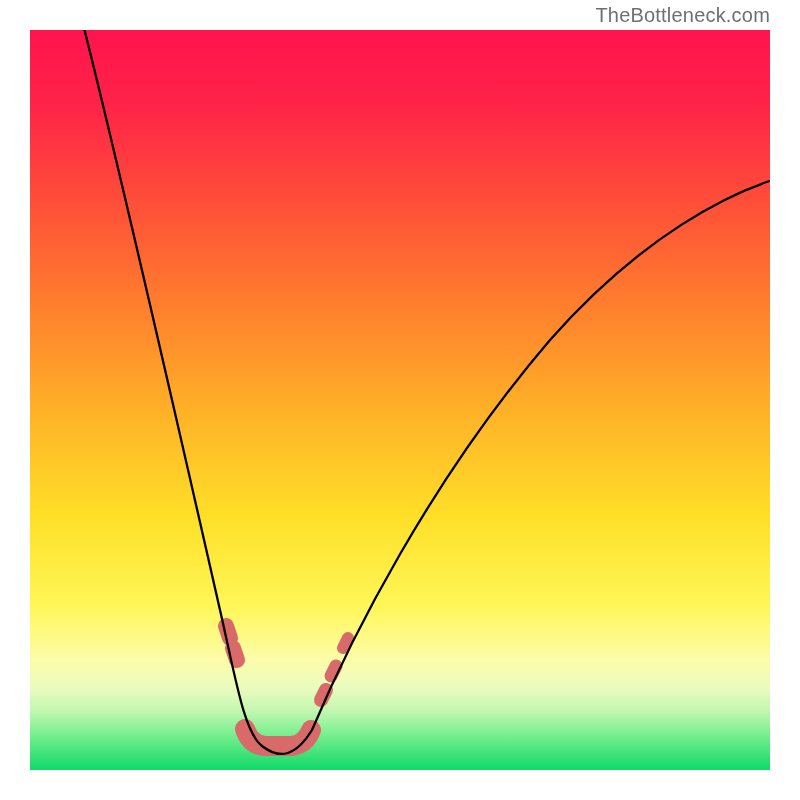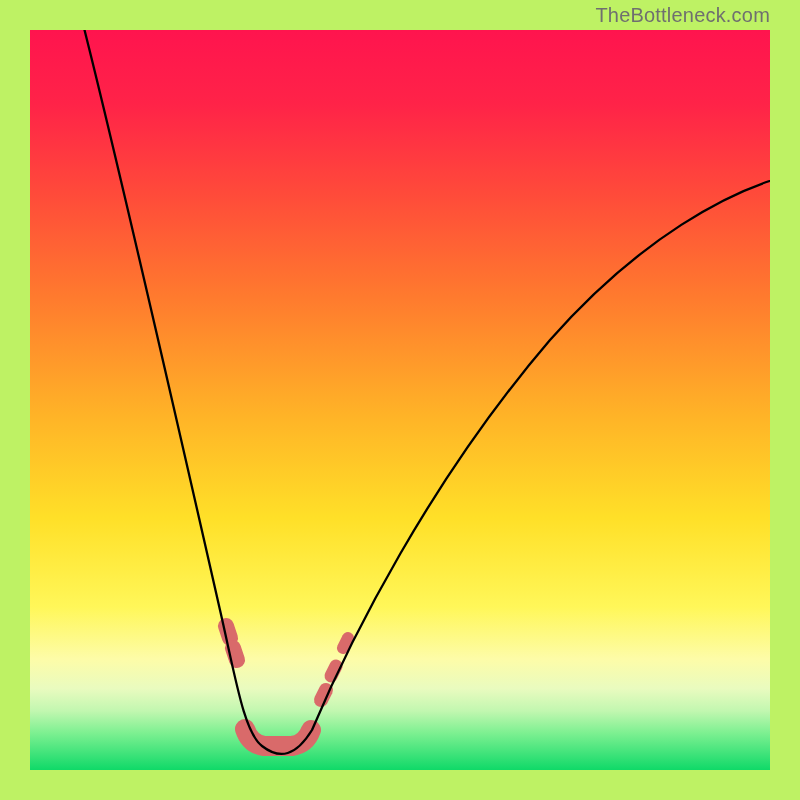--- a/index.html
+++ b/index.html
@@ -8,21 +8,21 @@
     width: 800px;
     height: 800px;
     background: #000;
     overflow: hidden;
     font-family: Arial, Helvetica, sans-serif;
   }
   .frame {
     position: relative;
     width: 800px;
     height: 800px;
-    background: #bef264;
+    background: #ffffff;
   }
   .plot-area {
     position: absolute;
     left: 30px;
     top: 30px;
     width: 740px;
     height: 740px;
     overflow: hidden;
   }
   .gradient-bg {

